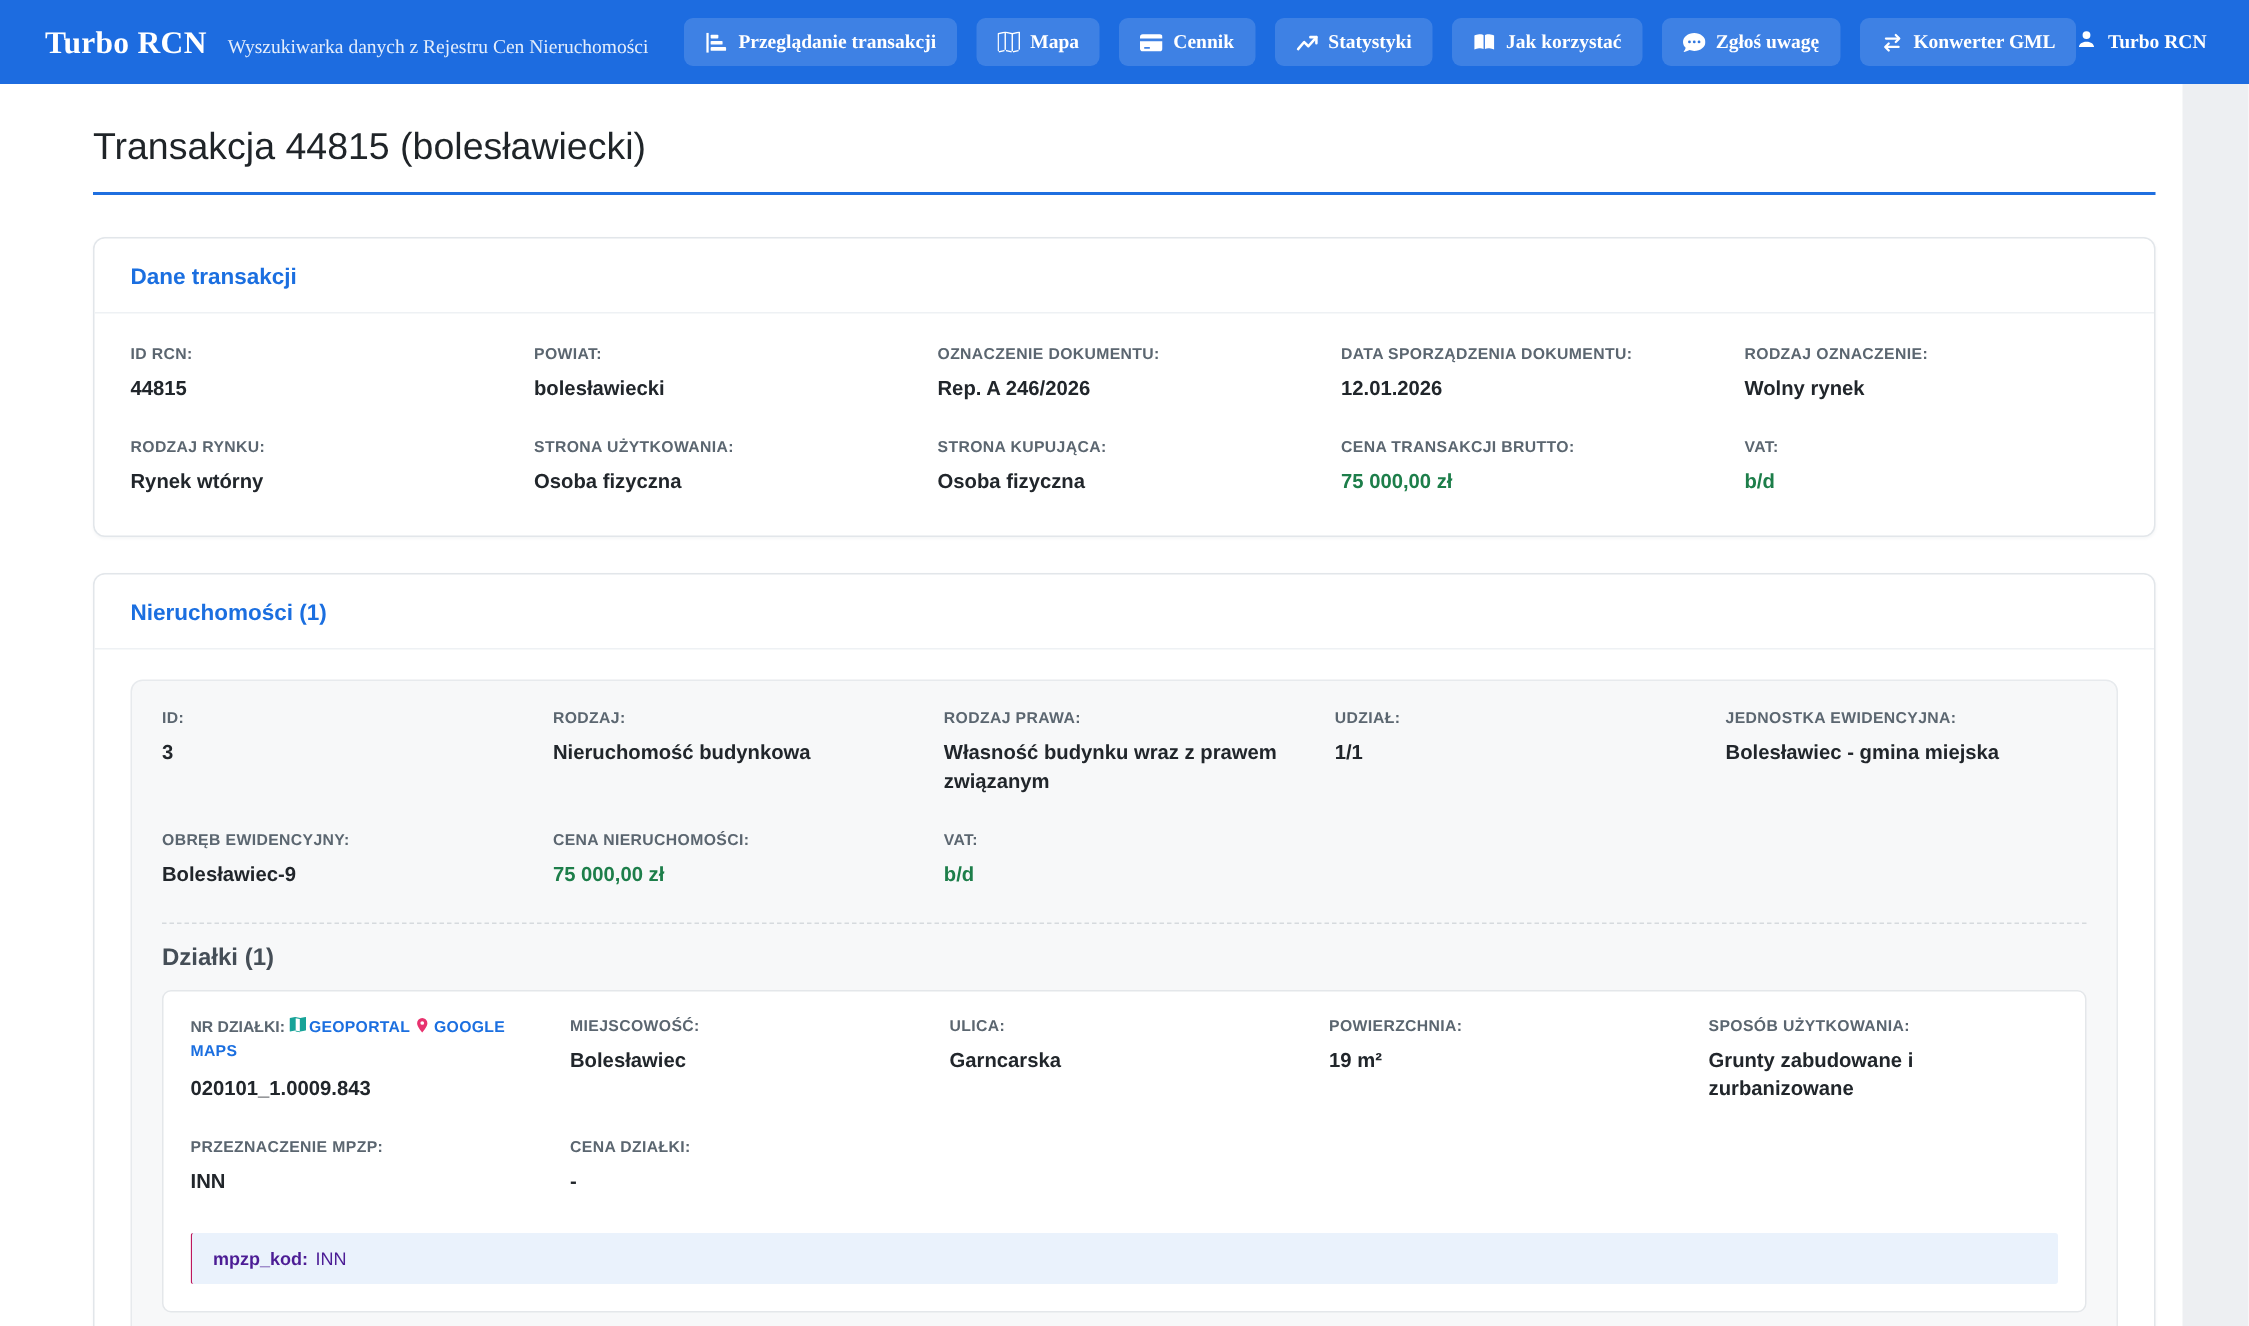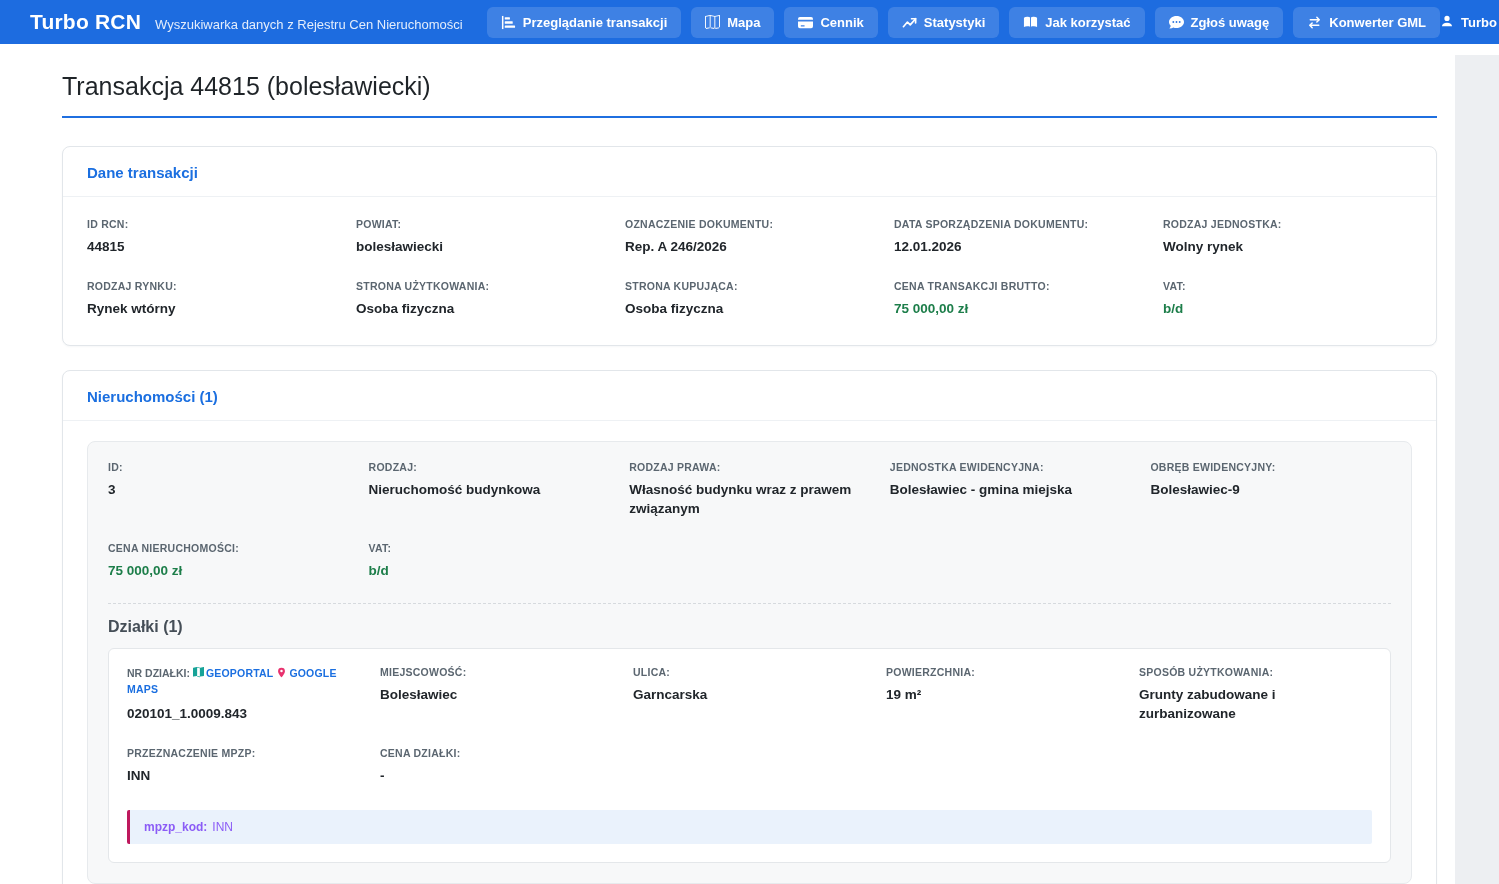--- a/index.html
+++ b/index.html
@@ -1,25 +1,25 @@
 <!DOCTYPE html>
 <html lang="pl"><head>
 <meta charset="utf-8">
 <style>
   * { margin:0; padding:0; box-sizing:border-box; }
   html,body { width:1499px; height:884px; overflow:hidden; background:#ffffff;
               font-family:"Liberation Sans","DejaVu Sans",sans-serif; }
 
   
-  .navbar { height:44px; background:#1d6ce0; display:flex; align-items:center;
-            padding:0 28px 0 30px; color:#fff; position:relative; z-index:5; }
+  .navbar { height:56px; background:#1d6ce0; display:flex; align-items:center;
+            padding:0 28px 0 30px; color:#fff; position:relative; z-index:5;font-family:Liberation Serif, serif; }
   .brand-wrap { display:flex; align-items:baseline; gap:14px; white-space:nowrap; }
   .brand { font-size:21px; font-weight:700; letter-spacing:.2px; }
   .brand-sub { font-size:13px; color:rgba(255,255,255,.88); }
-  .nav-menu { flex:1; display:flex; justify-content:center; gap:10px; margin-left:24px; }
+  .nav-menu { flex:1; display:flex; justify-content:space-between; gap:10px; margin-left:24px; }
   .nav-btn { display:flex; align-items:center; gap:7px; background:rgba(255,255,255,.15);
              border:none; color:#fff; font-family:inherit; font-size:13px; font-weight:700;
              padding:8px 14px; border-radius:6px; cursor:pointer; white-space:nowrap; }
   .nav-btn svg { display:block; }
   .user-area { display:flex; align-items:center; gap:14px; white-space:nowrap; }
   .user-chip { display:flex; align-items:center; gap:7px; font-size:13px; font-weight:700; cursor:pointer; }
 
   
   .scroll-gutter { position:fixed; top:55px; right:0; width:44px; height:829px;
                    background:#edeff2; }
@@ -51,22 +51,22 @@
   .inner-card { background:#fff; border:1px solid #e4e7ea; border-radius:6px;
                 padding:16px 18px 18px 18px; }
 
   
   .parcel-label-row { font-size:10.5px; font-weight:600; color:#5b6670;
                       margin-bottom:7px; line-height:1.55; }
   .mini-link { color:#1b6fe0; font-size:10.5px; font-weight:700; text-decoration:none;
                letter-spacing:.2px; }
   .mini-link svg { vertical-align:-1px; margin-right:2px; }
 
-  .mpzp-bar { grid-column:1 / -1; background:#eaf2fc; border-left:3px solid #be185d;
-              border-radius:2px; padding:10px 14px; font-size:12px; color:#8b5cf6;
+  .mpzp-bar { grid-column:1 / -1; background:#eaf2fc; border-left:1px solid #be185d;
+              border-radius:2px; padding:10px 14px; font-size:12px; color:#4c1d95;
               margin-top:2px; }
   .mpzp-key { font-weight:700; margin-right:5px; }
 </style>
 </head>
 <body>
 
 <header class="navbar">
   <div class="brand-wrap">
     <span class="brand">Turbo RCN</span>
     <span class="brand-sub">Wyszukiwarka danych z Rejestru Cen Nieruchomości</span>
@@ -176,21 +176,21 @@
         </div>
         <div>
           <div class="f-label">OZNACZENIE DOKUMENTU:</div>
           <div class="f-value">Rep. A 246/2026</div>
         </div>
         <div>
           <div class="f-label">DATA SPORZĄDZENIA DOKUMENTU:</div>
           <div class="f-value">12.01.2026</div>
         </div>
         <div>
-          <div class="f-label">RODZAJ JEDNOSTKA:</div>
+          <div class="f-label">RODZAJ OZNACZENIE:</div>
           <div class="f-value">Wolny rynek</div>
         </div>
         <div>
           <div class="f-label">RODZAJ RYNKU:</div>
           <div class="f-value">Rynek wtórny</div>
         </div>
         <div>
           <div class="f-label">STRONA UŻYTKOWANIA:</div>
           <div class="f-value">Osoba fizyczna</div>
         </div>
@@ -223,20 +223,24 @@
             <div class="f-label">ID:</div>
             <div class="f-value">3</div>
           </div>
           <div>
             <div class="f-label">RODZAJ:</div>
             <div class="f-value">Nieruchomość budynkowa</div>
           </div>
           <div>
             <div class="f-label">RODZAJ PRAWA:</div>
             <div class="f-value">Własność budynku wraz z prawem związanym</div>
+          </div>
+          <div>
+            <div class="f-label">UDZIAŁ:</div>
+            <div class="f-value">1/1</div>
           </div>
           <div>
             <div class="f-label">JEDNOSTKA EWIDENCYJNA:</div>
             <div class="f-value">Bolesławiec - gmina miejska</div>
           </div>
           <div>
             <div class="f-label">OBRĘB EWIDENCYJNY:</div>
             <div class="f-value">Bolesławiec-9</div>
           </div>
           <div>

